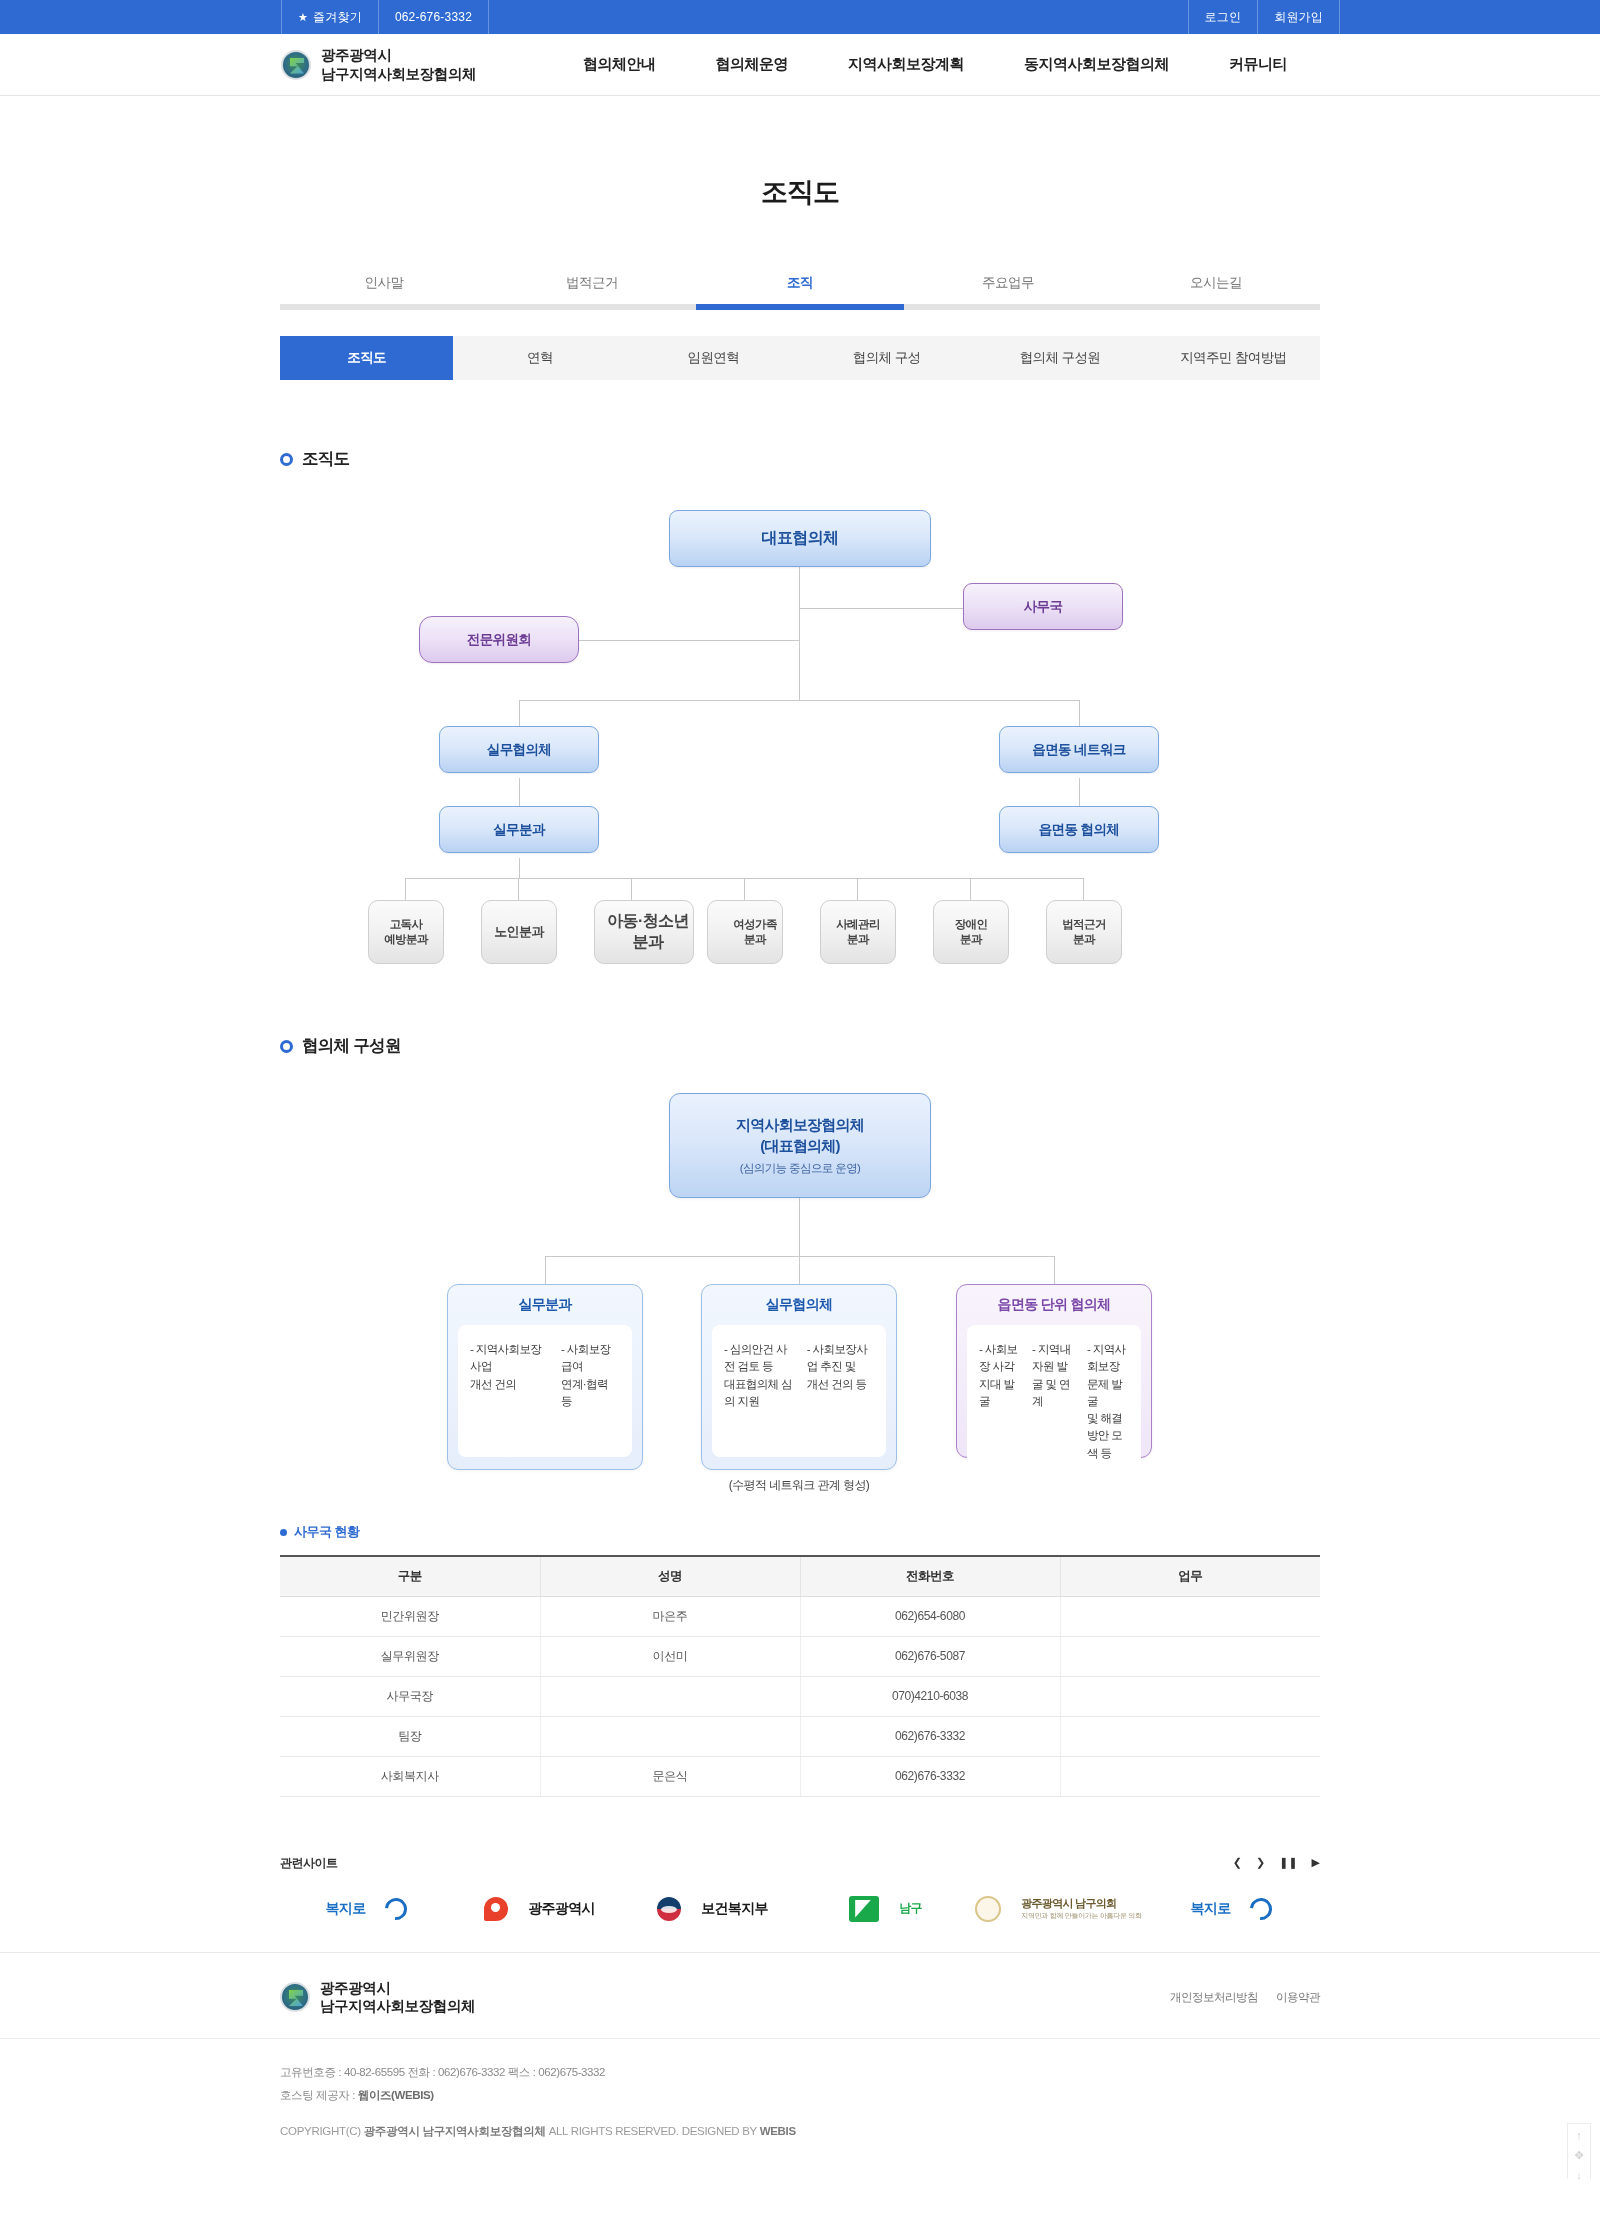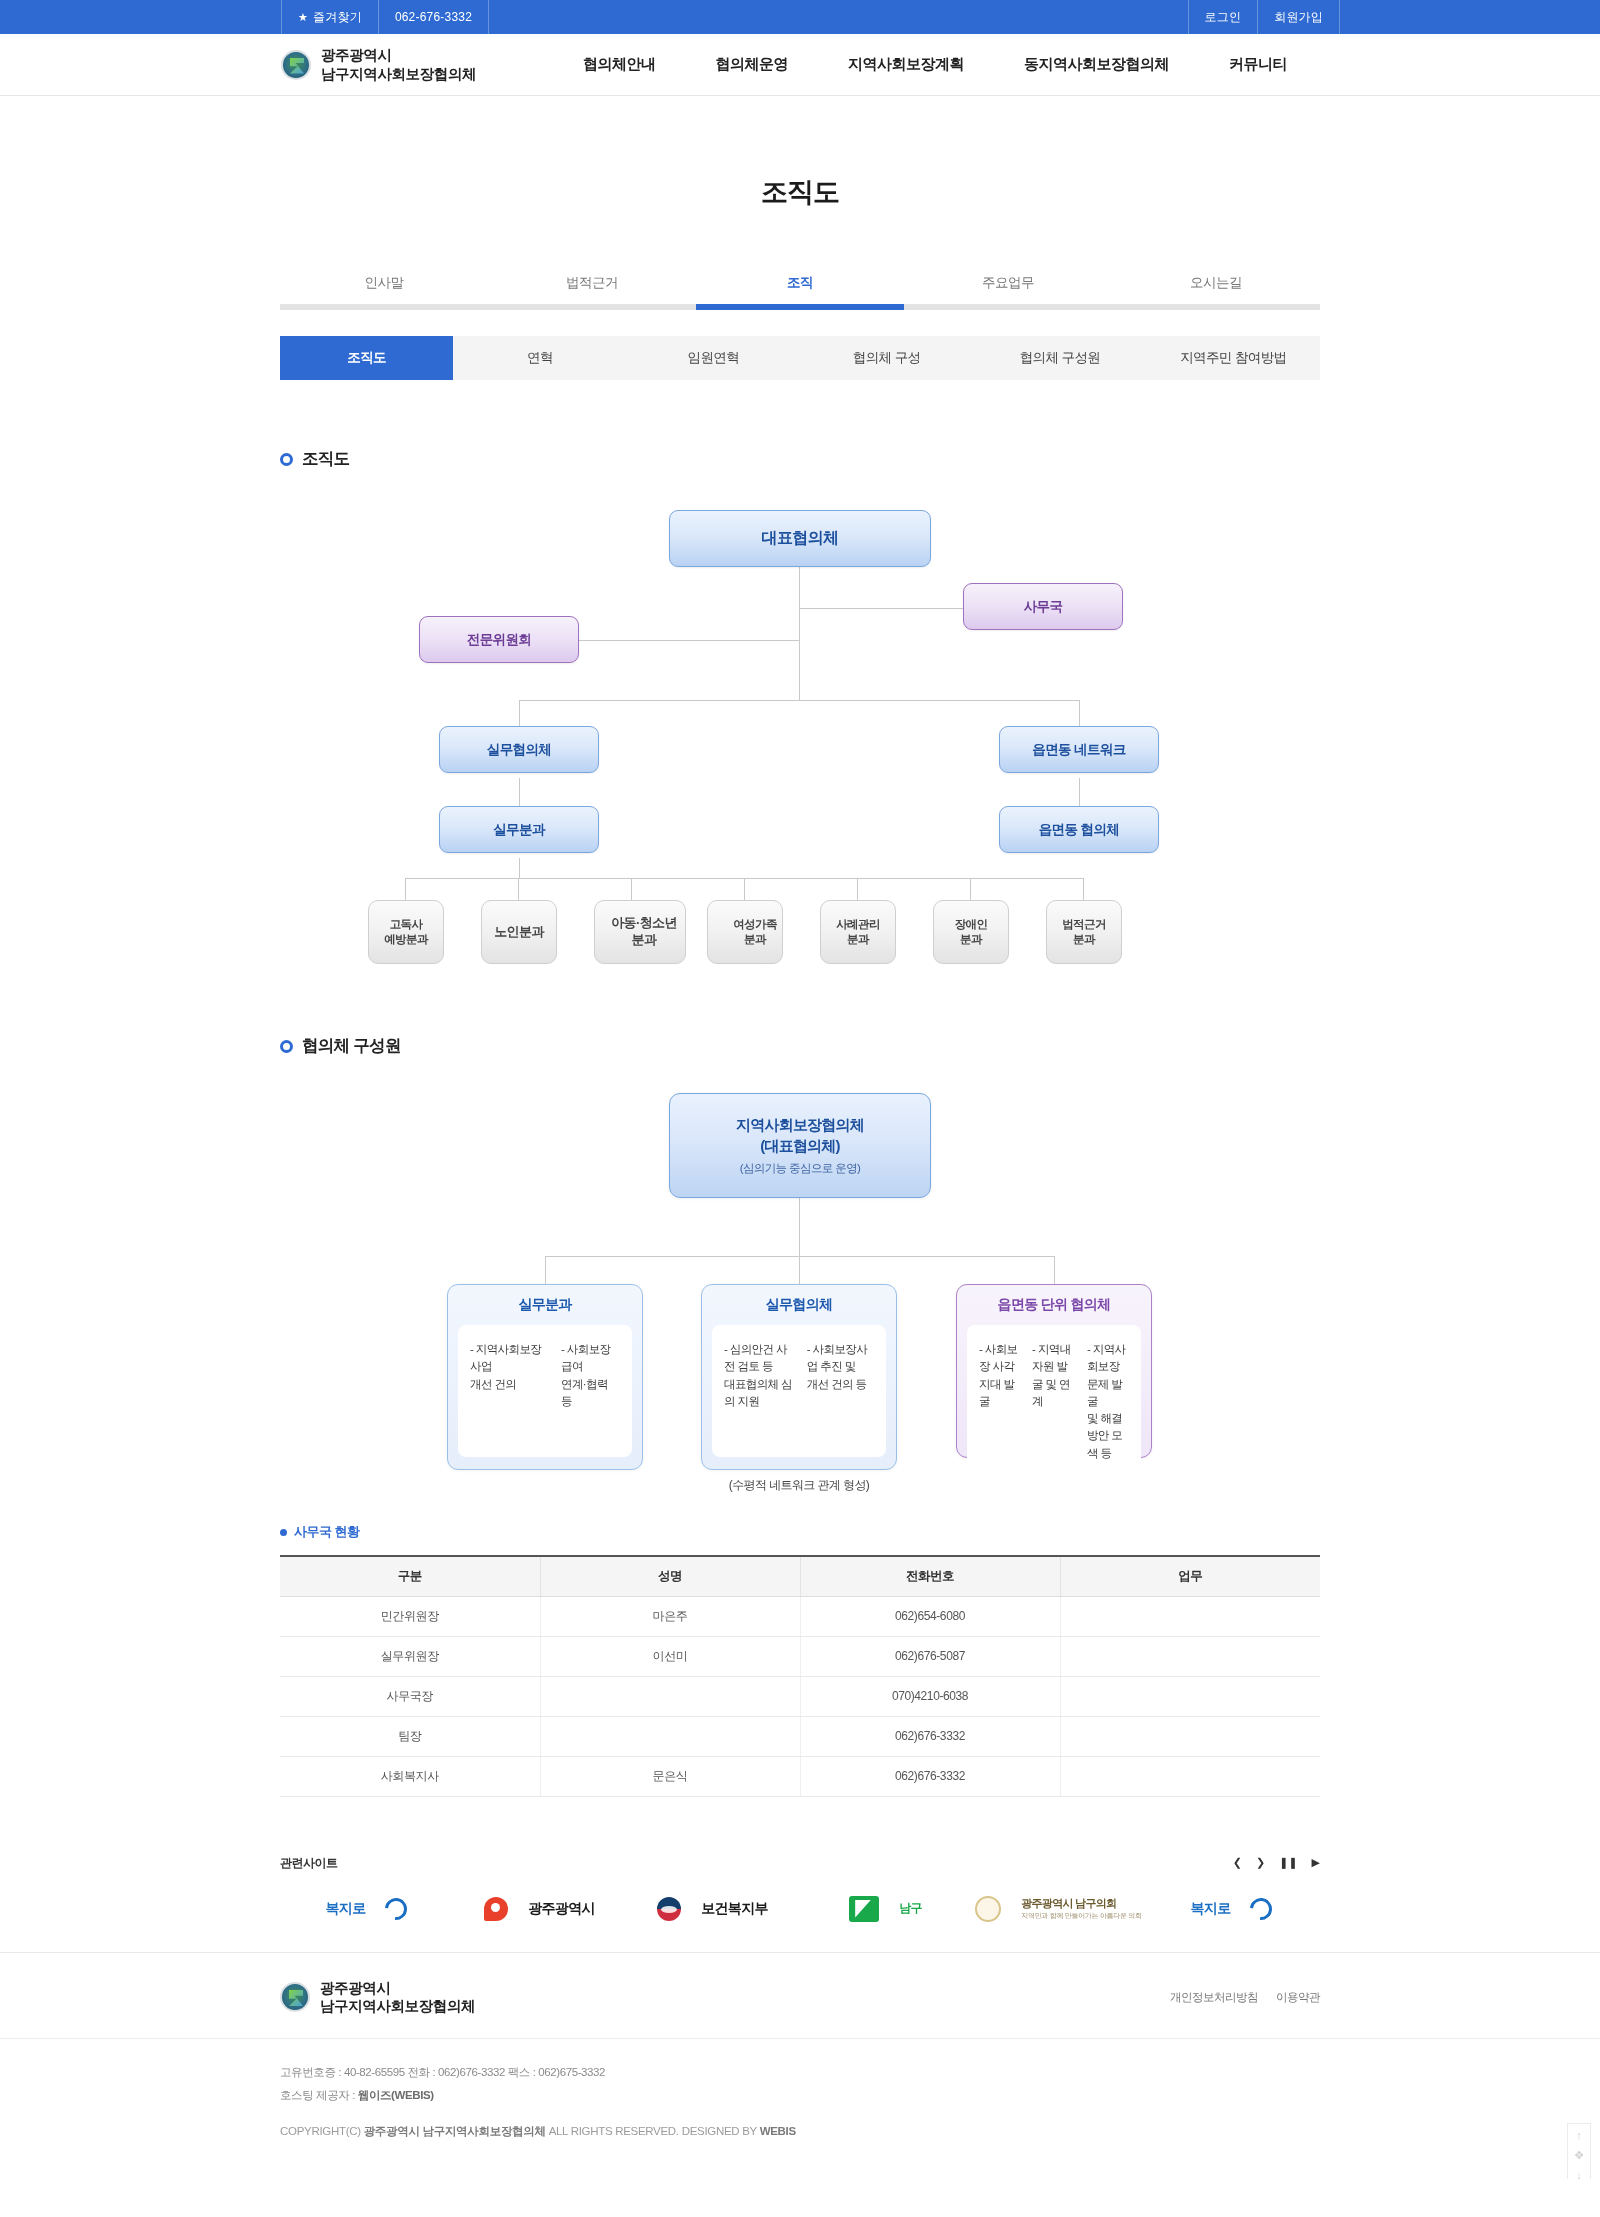--- a/index.html
+++ b/index.html
@@ -362,34 +362,34 @@
     <div class="ln lnv" style="left:351px; top:390px; height:22px;"></div>
     <div class="ln lnv" style="left:464px; top:390px; height:22px;"></div>
     <div class="ln lnv" style="left:577px; top:390px; height:22px;"></div>
     <div class="ln lnv" style="left:690px; top:390px; height:22px;"></div>
     <div class="ln lnv" style="left:803px; top:390px; height:22px;"></div>
 
     <div class="node n-blue" style="left:389px; top:22px; width:262px; height:57px; font-size:16px;">대표협의체</div>
 
     <div class="node n-purple" style="left:683px; top:95px; width:160px; height:47px; font-size:13.5px;">사무국</div>
 
-    <div class="node n-purple" style="left:139px; top:128px; width:160px; height:47px; font-size:13.5px;">전문위원회</div>
+    <div class="node n-purple" style="left:139px; top:128px; width:160px; height:47px; font-size:13.5px;border-radius:13px;">전문위원회</div>
 
     <div class="node n-blue" style="left:159px; top:238px; width:160px; height:47px; font-size:13.5px;">실무협의체</div>
 
     <div class="node n-blue" style="left:159px; top:318px; width:160px; height:47px; font-size:13.5px;">실무분과</div>
 
     <div class="node n-blue" style="left:719px; top:238px; width:160px; height:47px; font-size:13.5px;">읍면동 네트워크</div>
 
     <div class="node n-blue" style="left:719px; top:318px; width:160px; height:47px; font-size:13.5px;">읍면동 협의체</div>
 
     <div class="node n-gray" style="left:88px;  top:412px; width:76px; height:64px; font-size:11.5px; white-space:pre-line;">고독사
 예방분과</div>
     <div class="node n-gray" style="left:201px; top:412px; width:76px; height:64px; font-size:13px; white-space:pre-line;">노인분과</div>
-    <div class="node n-gray" style="left:314px; top:412px; width:92px; height:64px; font-size:13px; white-space:pre-line;padding-left:8px;">아동·청소년
+    <div class="node n-gray" style="left:314px; top:412px; width:100px; height:64px; font-size:16px; white-space:pre-line;padding-left:8px;">아동·청소년
 분과</div>
     <div class="node n-gray" style="left:427px; top:412px; width:76px; height:64px; font-size:11.5px; white-space:pre-line;padding-left:20px;">여성가족
 분과</div>
     <div class="node n-gray" style="left:540px; top:412px; width:76px; height:64px; font-size:11.5px; white-space:pre-line;">사례관리
 분과</div>
     <div class="node n-gray" style="left:653px; top:412px; width:76px; height:64px; font-size:11.5px; white-space:pre-line;">장애인
 분과</div>
     <div class="node n-gray" style="left:766px; top:412px; width:76px; height:64px; font-size:11.5px; white-space:pre-line;">법적근거
 분과</div>
   </div>

